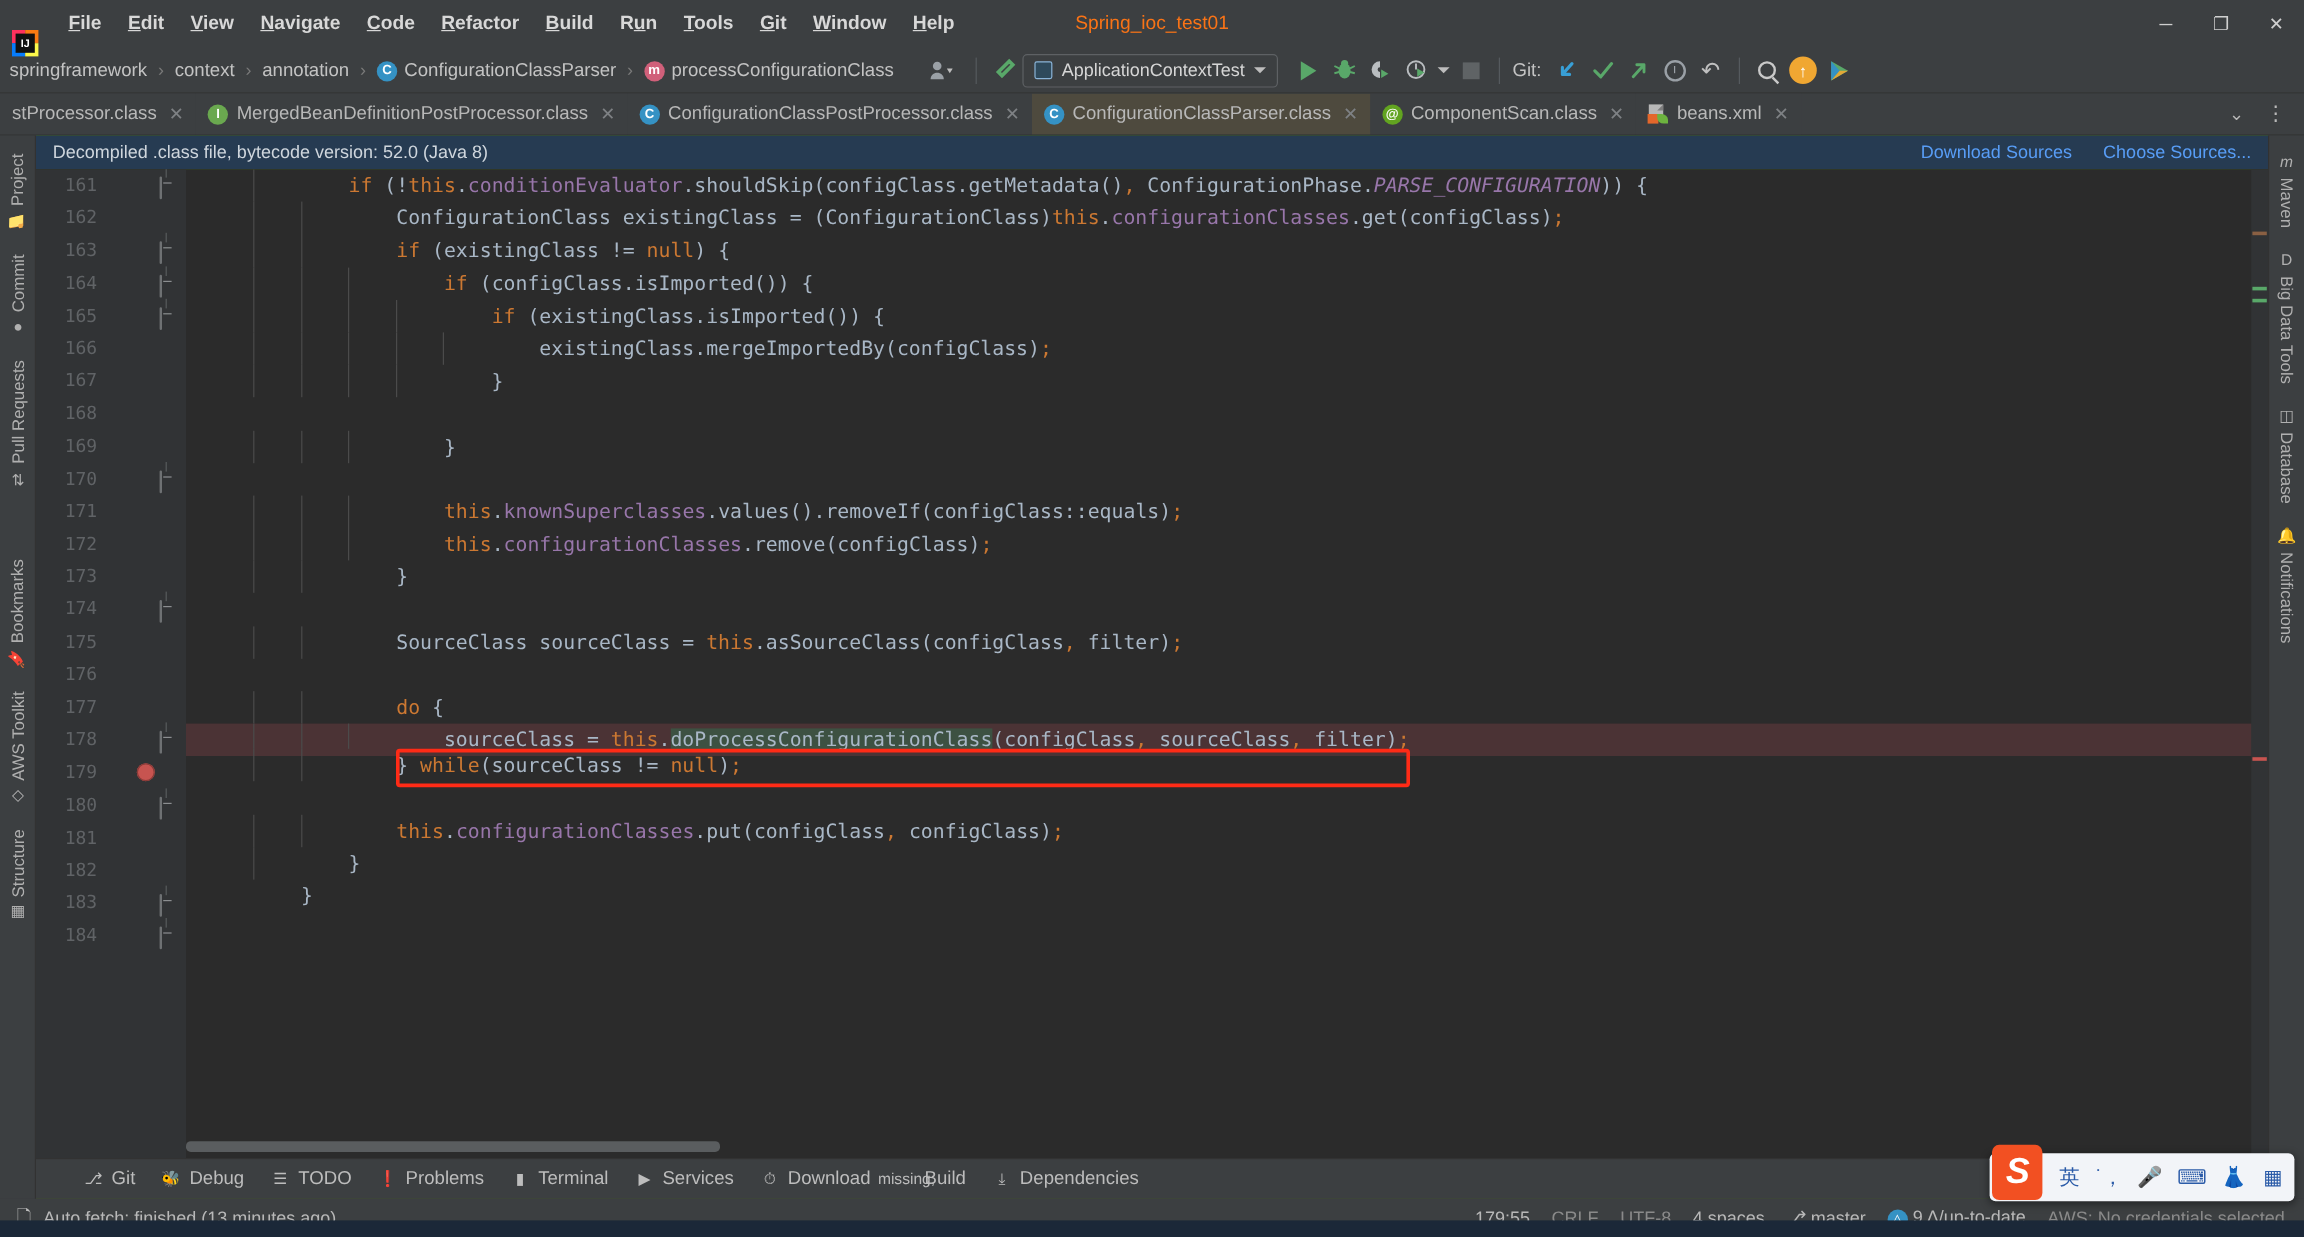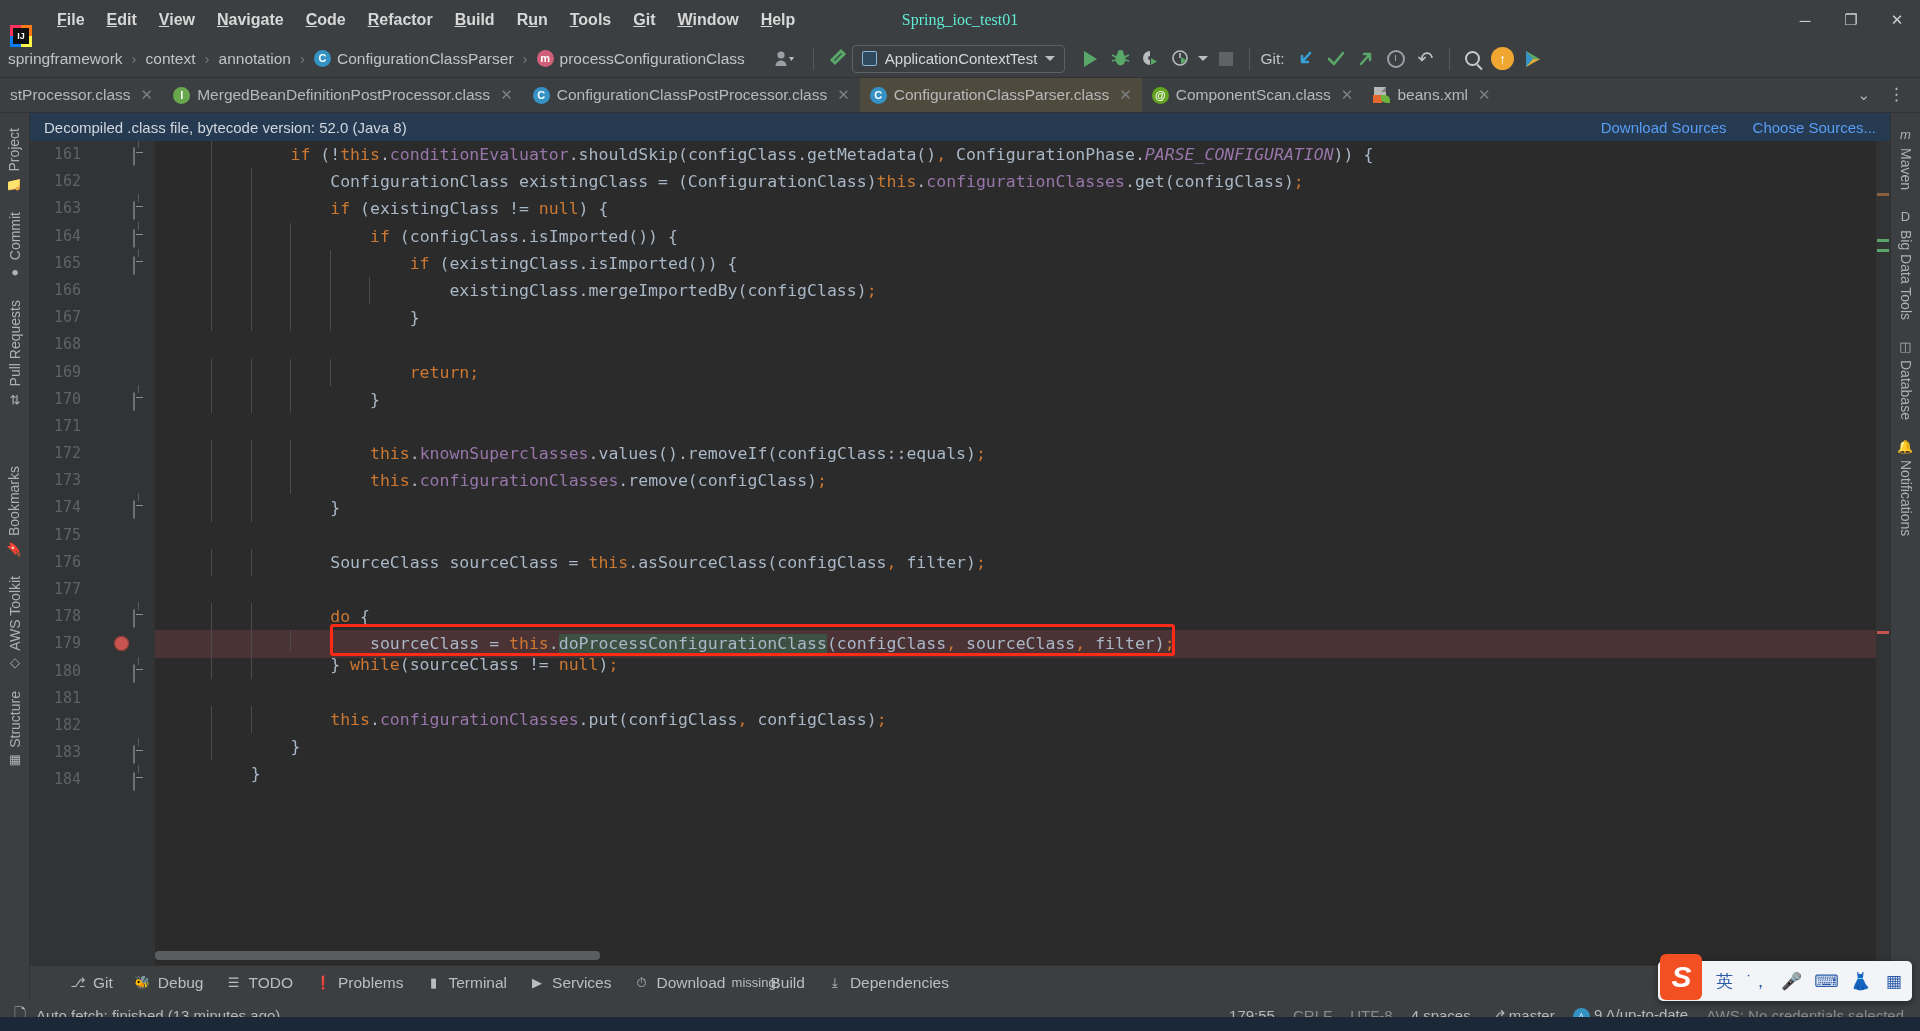--- a/index.html
+++ b/index.html
@@ -21,31 +21,31 @@
   .ij-logo .q{position:absolute;width:11px;height:11px;}
   .ij-logo .q1{left:2px;top:2px;background:#fe315d;}
   .ij-logo .q2{left:13px;top:2px;background:#f97a12;}
   .ij-logo .q3{left:2px;top:13px;background:#087cfa;}
   .ij-logo .q4{left:13px;top:13px;background:#fcf84a;}
   .ij-logo .ijtxt{position:absolute;inset:5px;background:#111;color:#fff;font-size:9px;
      display:flex;align-items:center;justify-content:center;font-weight:bold;font-family:"Liberation Sans",sans-serif;}
   .menu{ display:flex; align-items:center; gap:0px;font-weight:bold; }
   .menu-item{ padding:4px 11px; font-size:16px; color:#d8d8d8; cursor:default; white-space:nowrap;}
   .menu-item u{ text-decoration:underline; }
-  .win-title{ position:absolute; left:50%; transform:translateX(-50%); font-size:16px; color:#5eead4; white-space:nowrap;font-family:Liberation Serif, serif;}
+  .win-title{ position:absolute; left:50%; transform:translateX(-50%); font-size:16px; color:#f97316; white-space:nowrap;}
   .win-controls{ margin-left:auto; display:flex; height:40px;}
   .win-btn{ width:46px; height:40px; display:flex;align-items:center;justify-content:center;color:#cfcfcf;font-size:15px;}
 
   
   .navbar{
     height:38px; flex:0 0 38px; background:#3c3f41; display:flex; align-items:center;
     padding-left:4px; border-bottom:1px solid #323232;
   }
   .crumbs{ display:flex; align-items:center; }
-  .crumb{ display:flex;align-items:flex-start;gap:6px; padding:3px 4px; font-size:15.5px;color:#c3c3c3; white-space:nowrap;}
+  .crumb{ display:flex;align-items:flex-end;gap:6px; padding:3px 4px; font-size:15.5px;color:#c3c3c3; white-space:nowrap;}
   .crumb-sep{ color:#7a7a7a; font-size:15px; padding:0 5px; }
   .cicon{ width:17px;height:17px;border-radius:50%;display:inline-flex;align-items:center;justify-content:center;
           font-size:11px;color:#fff;font-weight:bold; flex:0 0 17px;}
   .cicon.cls{ background:#3592c4;}
   .cicon.mth{ background:#d0607a;}
   .cicon.ann{ background:#62a420;}
   .cicon.iface{ background:#6aa84f;}
 
   .tb-sep{ width:1px;height:22px;background:#555a5e;margin:0 8px;}
   .tb-btn{ width:30px;height:28px;display:flex;align-items:center;justify-content:center;border-radius:3px;}
@@ -542,27 +542,20 @@
                 <div class="indentguide" style="left: 174.5px;"></div>
                 <div class="codeline">                    }</div>
               </div>
               <div style="position: relative; height: 27.2px;">
                 <div class="codeline"></div>
               </div>
               <div style="position: relative; height: 27.2px;">
                 <div class="indentguide" style="left: 56px;"></div>
                 <div class="indentguide" style="left: 95.5px;"></div>
                 <div class="indentguide" style="left: 135px;"></div>
-                <div class="indentguide" style="left: 174.5px;"></div>
-                <div class="codeline">                    <span class="kw">return</span><span class="semi">;</span></div>
-              </div>
-              <div style="position: relative; height: 27.2px;">
-                <div class="indentguide" style="left: 56px;"></div>
-                <div class="indentguide" style="left: 95.5px;"></div>
-                <div class="indentguide" style="left: 135px;"></div>
                 <div class="codeline">                }</div>
               </div>
               <div style="position: relative; height: 27.2px;">
                 <div class="codeline"></div>
               </div>
               <div style="position: relative; height: 27.2px;">
                 <div class="indentguide" style="left: 56px;"></div>
                 <div class="indentguide" style="left: 95.5px;"></div>
                 <div class="indentguide" style="left: 135px;"></div>
                 <div class="codeline">                <span class="kw">this</span>.<span class="fld">knownSuperclasses</span>.values().removeIf(configClass::equals)<span class="semi">;</span></div>

